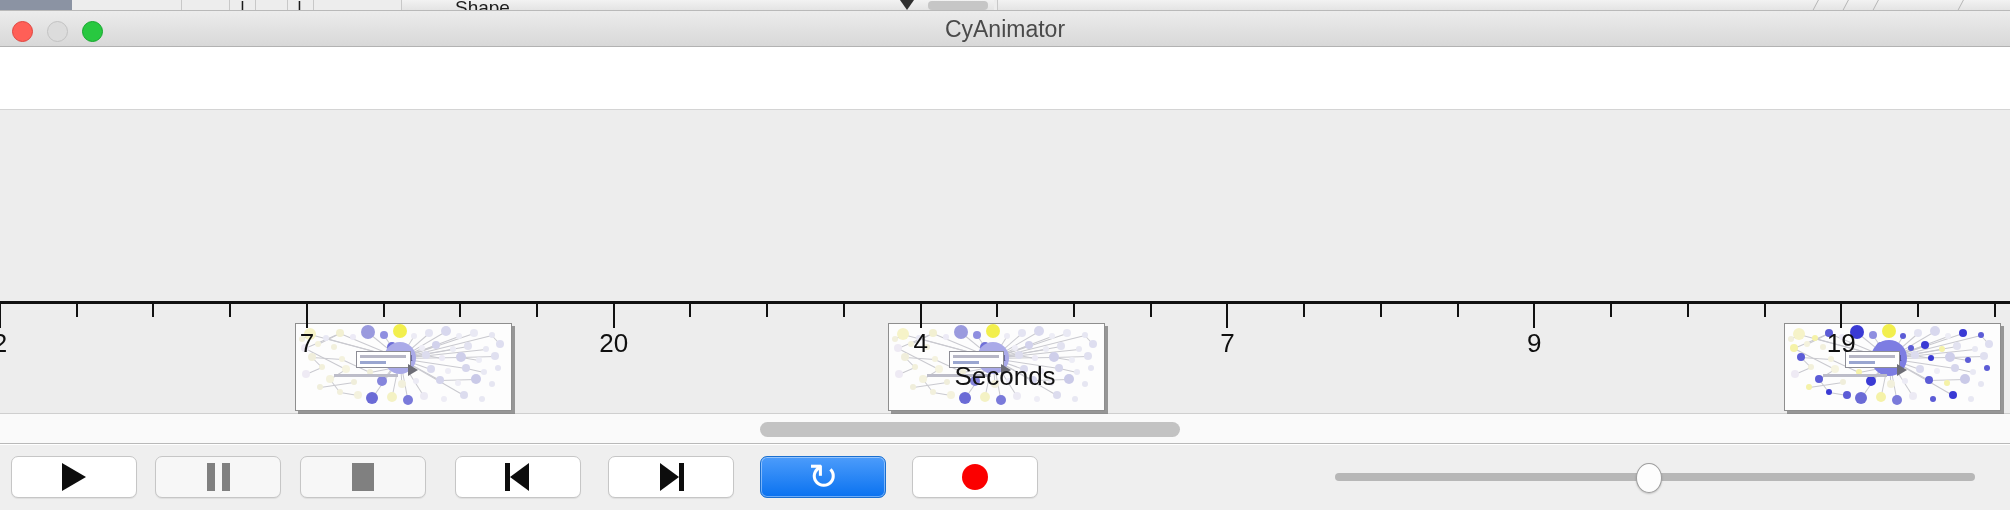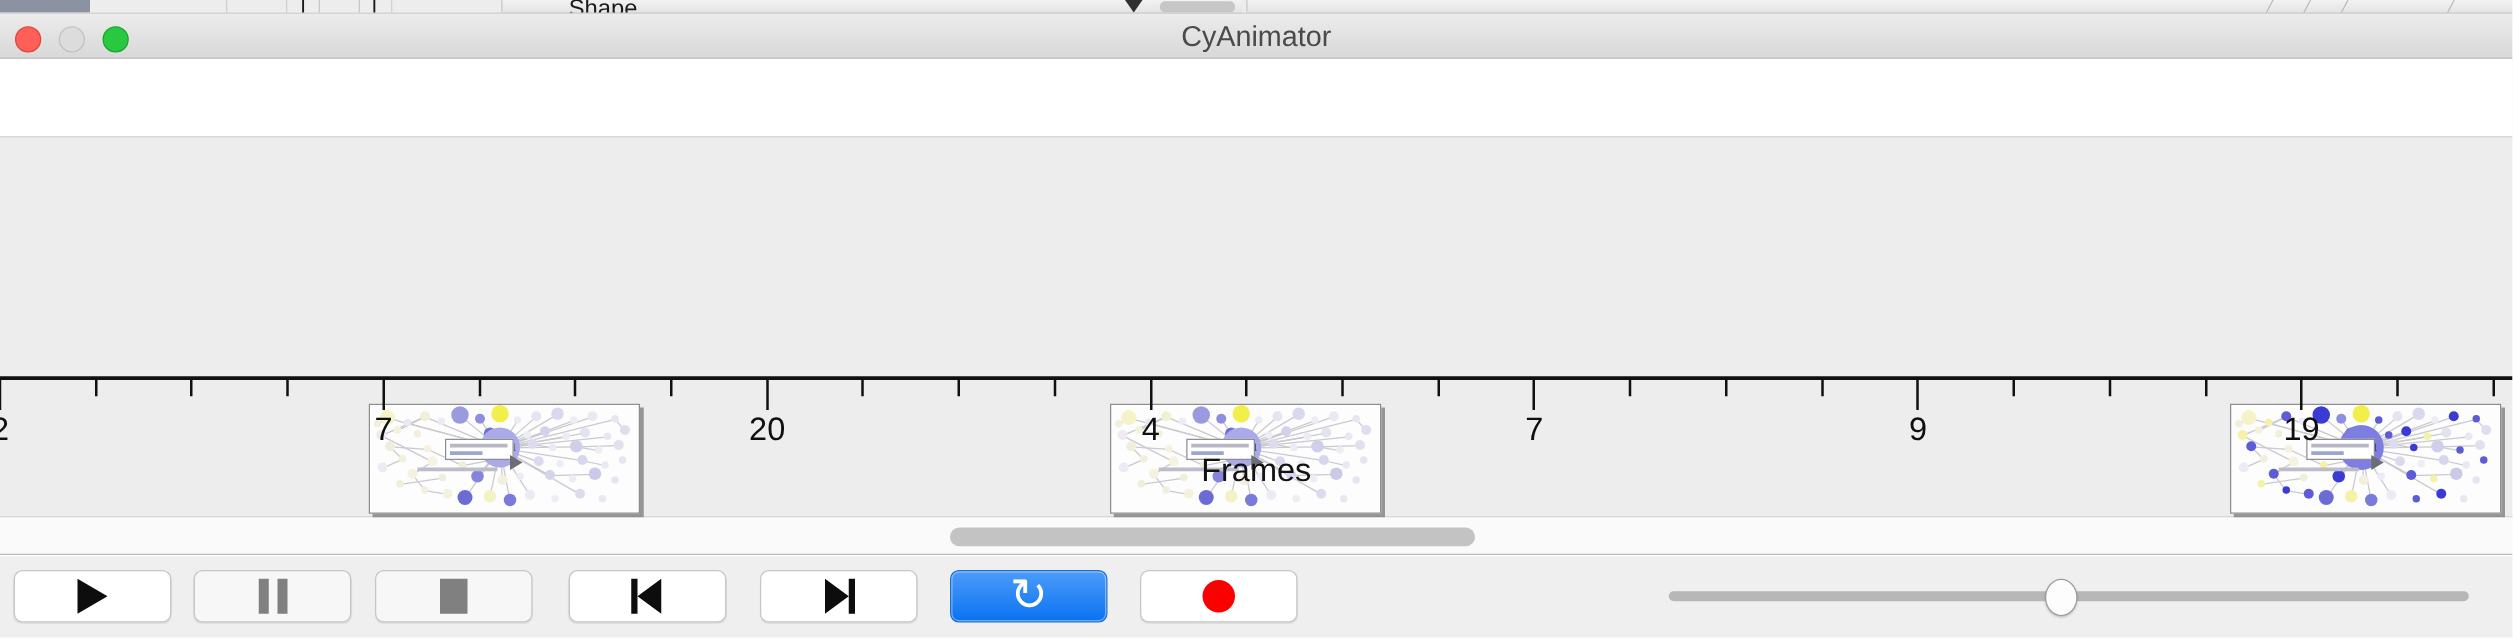--- a/index.html
+++ b/index.html
@@ -601,21 +601,21 @@
         <div class="tick major" style="left: 1533.35px;"></div>
         <div class="tick-label" style="left: 1534.35px;">9</div>
         <div class="tick minor" style="left: 1610.07px;"></div>
         <div class="tick minor" style="left: 1686.79px;"></div>
         <div class="tick minor" style="left: 1763.5px;"></div>
         <div class="tick major" style="left: 1840.22px;"></div>
         <div class="tick-label" style="left: 1841.22px;">19</div>
         <div class="tick minor" style="left: 1916.94px;"></div>
         <div class="tick minor" style="left: 1993.66px;"></div>
       </div>
-    <div class="axis-title">Frames</div>
+    <div class="axis-title">Seconds</div>
   </div>
 
   <div class="hscroll">
     <div class="hthumb"></div>
   </div>
 
   <div class="playbar">
     <div class="pbtn" id="play-btn">
       <span class="ico-play"></span>
     </div>

